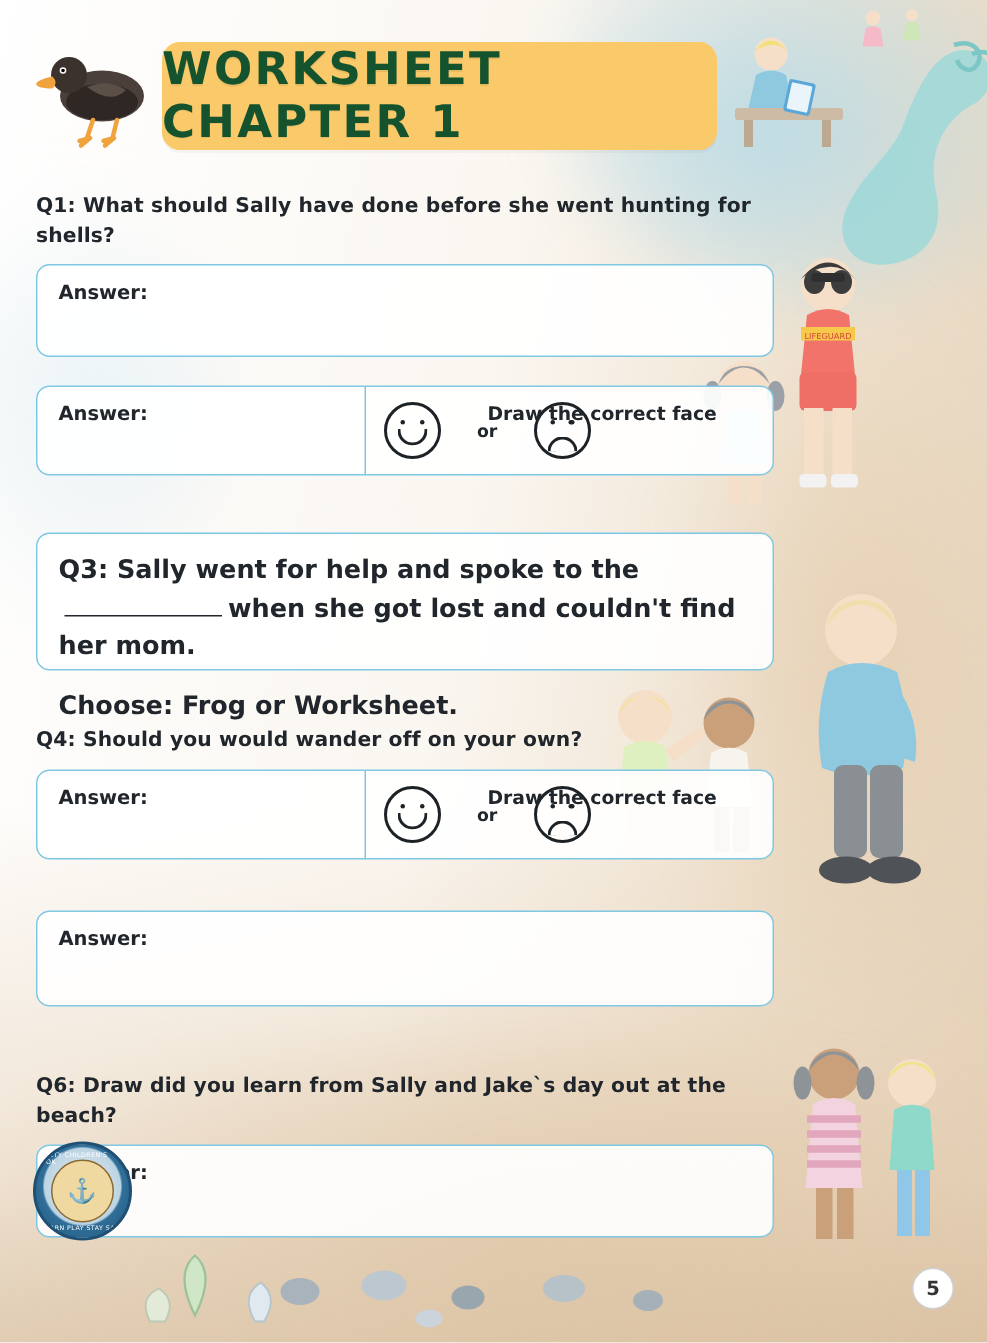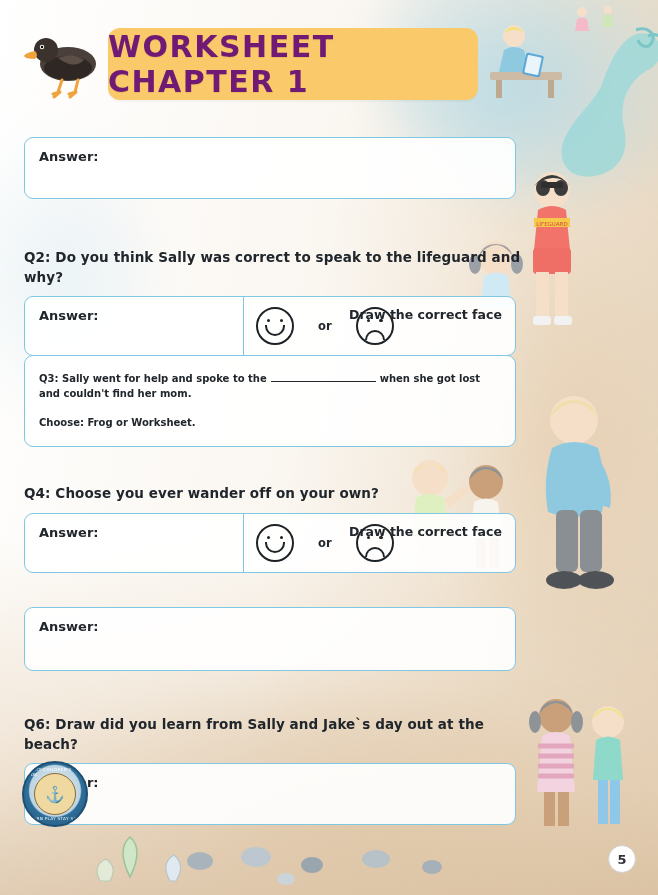--- a/index.html
+++ b/index.html
@@ -63,21 +63,21 @@
     display: flex;
     align-items: center;
     justify-content: center;
     box-shadow: 0 2px 0 rgba(0,0,0,0.03);
   }
   .header-title {
     font-family: "DejaVu Sans", sans-serif;
     font-weight: bold;
     font-size: 30px;
     letter-spacing: 1.5px;
-    color: #701a75;
+    color: #14532d;
     text-transform: uppercase;
     text-shadow: 0 1px 0 rgba(0,0,0,0.07);
   }
   .duck {
     position: absolute;
     left: 22px;
     top: 24px;
     width: 86px;
     height: 76px;
   }
@@ -162,30 +162,29 @@
     font-size: 11.5px;
     color: #20262b;
     font-weight: bold;
   }
   .draw-label {
     position: absolute;
     font-family: "DejaVu Sans", sans-serif;
     font-weight: bold;
     font-size: 12.5px;
     color: #20262b;
-    margin-left: 24px;
   }
   .q3-inner {
     position: absolute;
     left: 14px;
     top: 12px;
     right: 14px;
     font-family: "DejaVu Sans", sans-serif;
     font-weight: bold;
-    font-size: 10px;
+    font-size: 17px;
     color: #20262b;
     line-height: 1.5;
   }
   .blank {
     display: inline-block;
     width: 105px;
     border-bottom: 1.3px solid #20262b;
     height: 13px;
     margin: 0 4px;
     vertical-align: baseline;
@@ -372,27 +371,27 @@
     <ellipse cx="372" cy="48" rx="10" ry="7" fill="#a6b0b8"></ellipse>
     <path d="M110 62 q-10 -18 4 -26 q12 10 2 26 z" fill="#dfe9ef" stroke="#b6c4cc" stroke-width="1.2"></path>
     <ellipse cx="226" cy="60" rx="9" ry="6" fill="#cbd4da"></ellipse>
   </svg>
 
   <div class="header">
     <div class="header-title">Worksheet Chapter 1</div>
   </div>
 
   <div class="q-block" style="left:24px; top:128px; width:500px;">
+    <div class="q-text">Q1: What should Sally have done before she went hunting for shells?</div>
     <div class="answer-box" style="margin-top:9px; width:492px; height:62px;">
       <span class="answer-label">Answer:</span>
     </div>
   </div>
 
   <div class="q-block" style="left:24px; top:248px; width:500px;">
-    <div class="q-text">Q2: Do you think Sally was correct to speak to the lifeguard and why?</div>
     <div class="answer-box" style="margin-top:9px; width:492px; height:60px;">
       <span class="answer-label">Answer:</span>
       <div class="face-cell" style="left:218px; right:0;">
         <div class="face happy">
           <span class="eye l"></span>
             <span class="eye r"></span>
             <span class="mouth"></span>
         </div>
         <span class="or-text">or</span>
         <div class="face sad">
@@ -408,21 +407,21 @@
   <div class="q-block" style="left:24px; top:355px; width:500px;">
     <div class="answer-box" style="width:492px; height:92px;">
       <div class="q3-inner">
         <span>Q3: Sally went for help and spoke to the</span><span class="blank"></span><span>when she got lost and couldn't find her mom.</span>
         <div class="q3-choose">Choose: Frog or Worksheet.</div>
       </div>
     </div>
   </div>
 
   <div class="q-block" style="left:24px; top:484px; width:500px;">
-    <div class="q-text">Q4: Choose you ever wander off on your own?</div>
+    <div class="q-text">Q4: Should you would wander off on your own?</div>
     <div class="answer-box" style="margin-top:9px; width:492px; height:60px;">
       <span class="answer-label">Answer:</span>
       <div class="face-cell" style="left:218px; right:0;">
         <div class="face happy">
           <span class="eye l"></span>
             <span class="eye r"></span>
             <span class="mouth"></span>
         </div>
         <span class="or-text">or</span>
         <div class="face sad">

